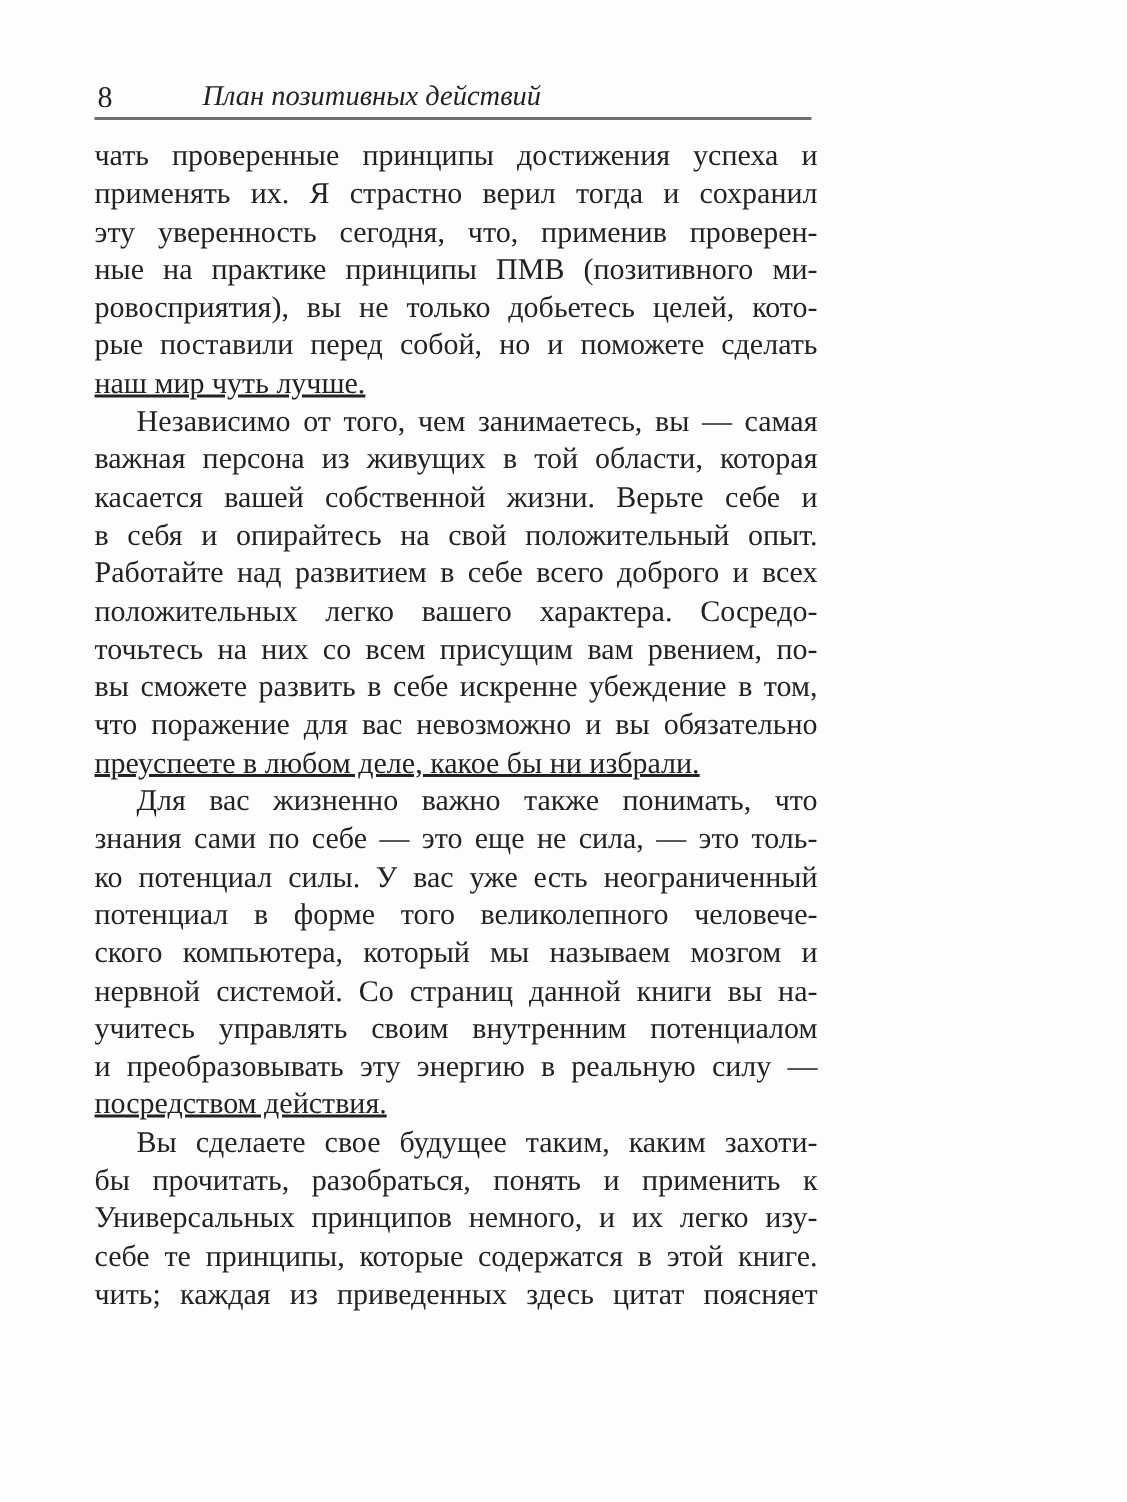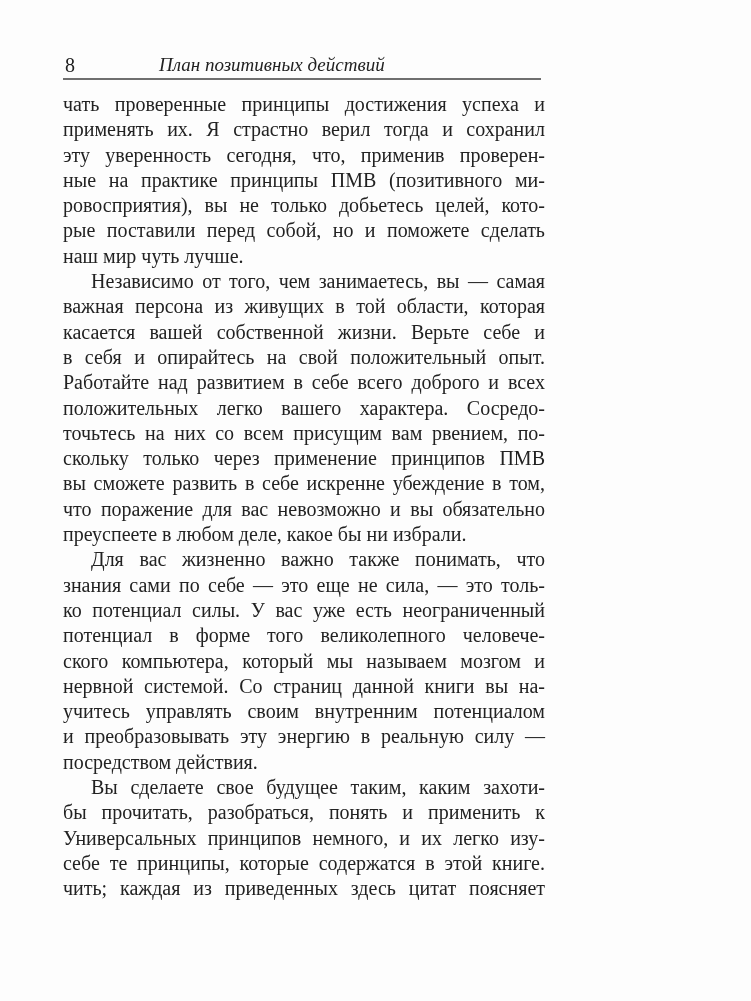--- a/index.html
+++ b/index.html
@@ -29,39 +29,40 @@
     font-size:19px;
     padding-bottom:2px;
     border-bottom:2px solid var(--rule-color);
   }
   .page-number{
     position:absolute;left:2px;top:0;
     font-size:20px;
     font-style:normal;
   }
   .running-title{
-    position:absolute;left:96px;top:0;
+    position:absolute;left:72px;top:0;
     font-style:italic;
   }
   .body-text{
     position:absolute;
     left:63px;top:92px;
     width:482px;
     font-size:20px;
     line-height:25.3px;
     color:var(--text-color);
   }
   .line{
     text-align:justify;
     text-align-last:justify;
     text-justify:inter-word;
     white-space:normal;
   }
   .line.flush{
     text-align-last:left;
+    text-decoration:underline;
   }
   .line.indent{
     text-indent:28px;
   }
 </style>
 </head>
 <body>
 
 <div class="page">
   <div class="page-header">
@@ -76,21 +77,20 @@
       <div class="line">ровосприятия), вы не только добьетесь целей, кото-</div>
       <div class="line">рые поставили перед собой, но и поможете сделать</div>
       <div class="line flush">наш мир чуть лучше.</div>
       <div class="line indent">Независимо от того, чем занимаетесь, вы — самая</div>
       <div class="line">важная персона из живущих в той области, которая</div>
       <div class="line">касается вашей собственной жизни. Верьте себе и</div>
       <div class="line">в себя и опирайтесь на свой положительный опыт.</div>
       <div class="line">Работайте над развитием в себе всего доброго и всех</div>
       <div class="line">положительных легко вашего характера. Сосредо-</div>
       <div class="line">точьтесь на них со всем присущим вам рвением, по-</div>
-      <div class="line">скольку только через применение принципов ПМВ</div>
       <div class="line">вы сможете развить в себе искренне убеждение в том,</div>
       <div class="line">что поражение для вас невозможно и вы обязательно</div>
       <div class="line flush">преуспеете в любом деле, какое бы ни избрали.</div>
       <div class="line indent">Для вас жизненно важно также понимать, что</div>
       <div class="line">знания сами по себе — это еще не сила, — это толь-</div>
       <div class="line">ко потенциал силы. У вас уже есть неограниченный</div>
       <div class="line">потенциал в форме того великолепного человече-</div>
       <div class="line">ского компьютера, который мы называем мозгом и</div>
       <div class="line">нервной системой. Со страниц данной книги вы на-</div>
       <div class="line">учитесь управлять своим внутренним потенциалом</div>

